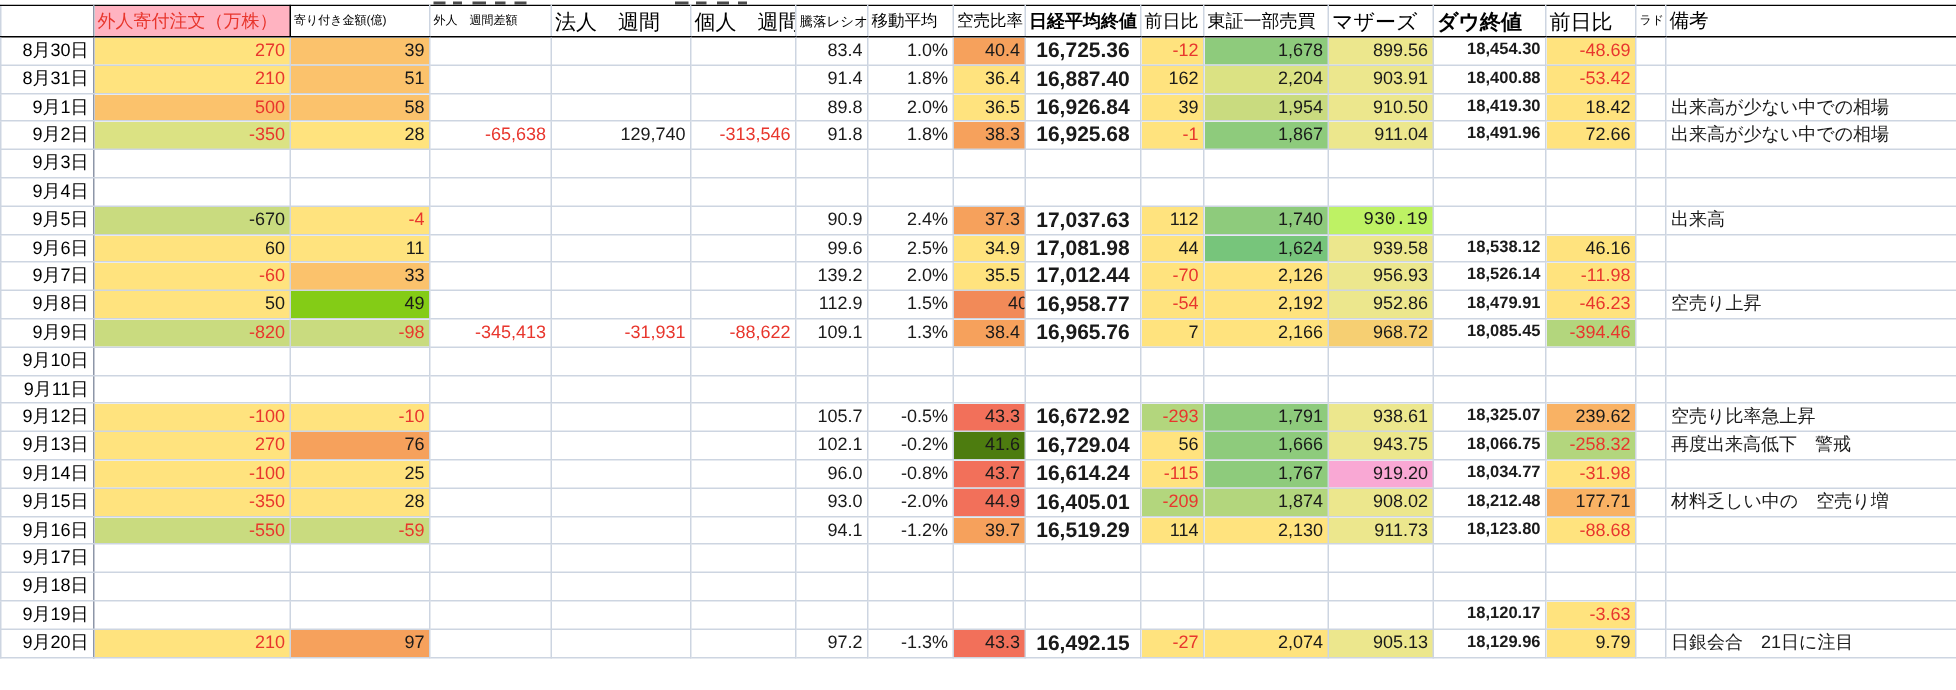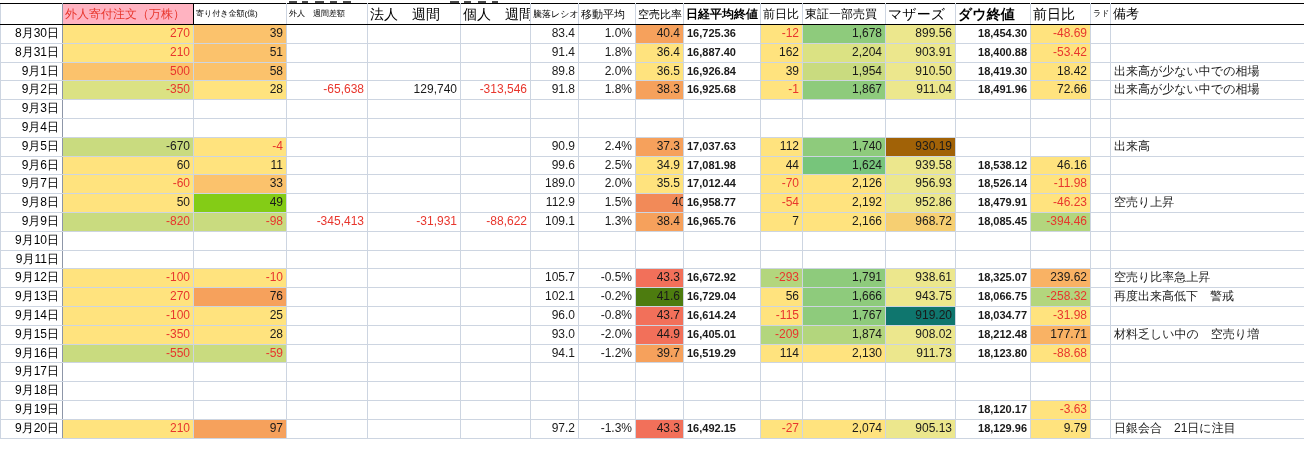--- a/index.html
+++ b/index.html
@@ -34,21 +34,21 @@
   .h-nc{font-size:12px;}
   .h-t{font-size:12px;}
   .h-mo{font-size:14px;}
   .h-d{font-size:14px;font-weight:bold;}
   .h-dc{font-size:14px;}
   .h-rad{font-size:8px;}
   .h-note{font-size:13px;}
   
   .c-date{text-align:right;font-size:12px;color:#000;border-right-color:#8d96a8;}
   .c-f,.c-a,.c-fw,.c-cw,.c-iw,.c-r,.c-m,.c-s,.c-nc,.c-t,.c-mo,.c-dc{text-align:right;font-size:12px;}
-  .c-n{text-align:left;font-size:11px;font-weight:bold;}
+  .c-n{text-align:center;font-size:14px;font-weight:bold;}
   .c-d{text-align:right;font-size:11px;font-weight:bold;}
   .c-rad{text-align:center;font-size:13px;padding:0 1px;}
   .c-note{text-align:left;font-size:12px;}
 </style>
 </head>
 <body>
 
 <div class="sliver">
   <span style="left:289px;width:8px"></span>
   <span style="left:302px;width:6px"></span>
@@ -223,21 +223,21 @@
         <td class="c-a red" style="background: rgb(255, 227, 126);">-4</td>
         <td class="c-fw"></td>
         <td class="c-cw"></td>
         <td class="c-iw"></td>
         <td class="c-r">90.9</td>
         <td class="c-m">2.4%</td>
         <td class="c-s" style="background: rgb(246, 161, 92);">37.3</td>
         <td class="c-n">17,037.63</td>
         <td class="c-nc" style="background: rgb(255, 227, 126);">112</td>
         <td class="c-t" style="background: rgb(142, 203, 124);">1,740</td>
-        <td class="c-mo" style="background: #a16207;">930.19</td>
+        <td class="c-mo" style="background: #bef264; font-family: Liberation Mono, monospace;">930.19</td>
         <td class="c-d"></td>
         <td class="c-dc"></td>
         <td class="c-rad"></td>
         <td class="c-note">出来高</td>
       </tr>
       <tr>
         <td class="c-date">9月6日</td>
         <td class="c-f" style="background: rgb(255, 227, 126);">60</td>
         <td class="c-a" style="background: rgb(255, 227, 126);">11</td>
         <td class="c-fw"></td>
@@ -255,21 +255,21 @@
         <td class="c-rad"></td>
         <td class="c-note"></td>
       </tr>
       <tr>
         <td class="c-date">9月7日</td>
         <td class="c-f red" style="background: rgb(255, 227, 126); padding-left: 32px;">-60</td>
         <td class="c-a" style="background: rgb(251, 194, 108);">33</td>
         <td class="c-fw"></td>
         <td class="c-cw"></td>
         <td class="c-iw"></td>
-        <td class="c-r">189.0</td>
+        <td class="c-r">139.2</td>
         <td class="c-m">2.0%</td>
         <td class="c-s" style="background: rgb(255, 227, 126);">35.5</td>
         <td class="c-n">17,012.44</td>
         <td class="c-nc red" style="background: rgb(255, 227, 126);">-70</td>
         <td class="c-t" style="background: rgb(255, 227, 126);">2,126</td>
         <td class="c-mo" style="background: rgb(236, 231, 141);">956.93</td>
         <td class="c-d">18,526.14</td>
         <td class="c-dc red" style="background: rgb(255, 227, 126);">-11.98</td>
         <td class="c-rad"></td>
         <td class="c-note"></td>
@@ -394,21 +394,21 @@
         <td class="c-a" style="background: rgb(255, 227, 126);">25</td>
         <td class="c-fw"></td>
         <td class="c-cw"></td>
         <td class="c-iw"></td>
         <td class="c-r">96.0</td>
         <td class="c-m">-0.8%</td>
         <td class="c-s" style="background: rgb(242, 112, 90);">43.7</td>
         <td class="c-n">16,614.24</td>
         <td class="c-nc red" style="background: rgb(255, 227, 126);">-115</td>
         <td class="c-t" style="background: rgb(142, 203, 124);">1,767</td>
-        <td class="c-mo" style="background: #0f766e; margin-top: 32px;">919.20</td>
+        <td class="c-mo" style="background: #f9a8d4; margin-top: 32px;">919.20</td>
         <td class="c-d">18,034.77</td>
         <td class="c-dc red" style="background: rgb(255, 227, 126);">-31.98</td>
         <td class="c-rad"></td>
         <td class="c-note"></td>
       </tr>
       <tr>
         <td class="c-date">9月15日</td>
         <td class="c-f red" style="background: rgb(255, 227, 126);">-350</td>
         <td class="c-a" style="background: rgb(255, 227, 126);">28</td>
         <td class="c-fw"></td>

